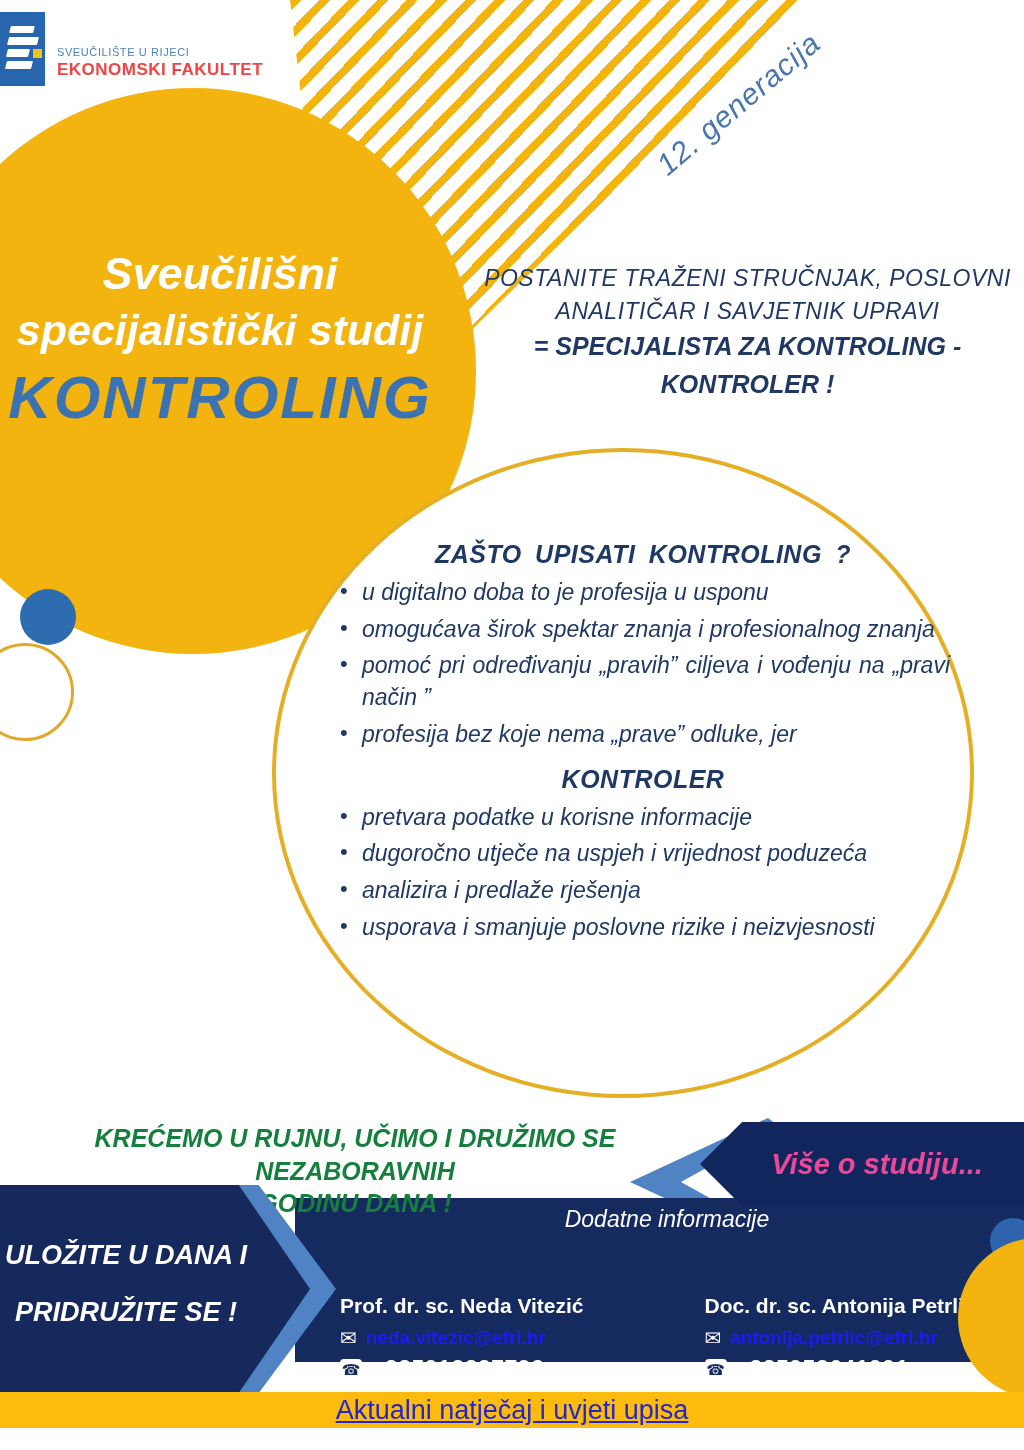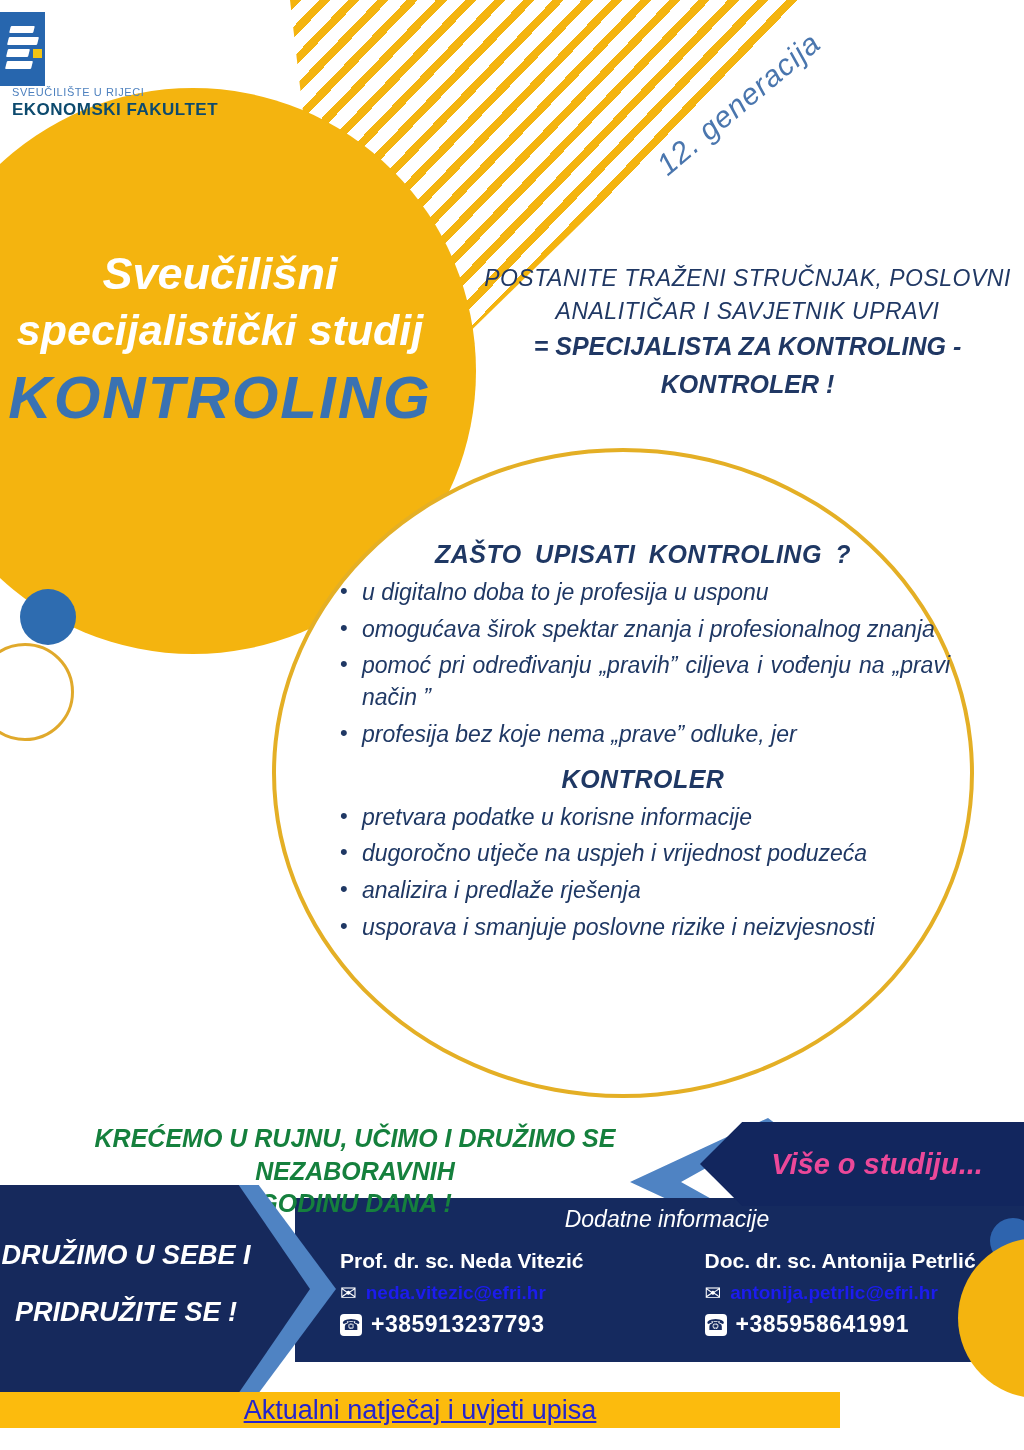--- a/index.html
+++ b/index.html
@@ -10,31 +10,31 @@
   
   .stripes { position:absolute; left:290px; top:0; width:520px; height:360px; z-index:1;
     background:repeating-linear-gradient(134deg,#F4B40F 0 8px, transparent 8px 21px);
     clip-path:polygon(0 0, 100% 0, 29% 100%, 8% 100%); }
 
   .generacija { position:absolute; left:672px; top:148px; z-index:2;
     transform:rotate(-40deg); transform-origin:left bottom;
     font-size:30px; font-style:italic; color:#4A76AE; letter-spacing:1px; white-space:nowrap; }
 
   
-  .header { position:absolute; left:0; top:12px; z-index:6; display:flex; align-items:flex-start;flex-direction:column; }
+  .header { position:absolute; left:0; top:12px; z-index:6; display:flex; align-items:flex-end; }
   .logo-box { width:45px; height:74px; background:#2766AE; position:relative; }
   .logo-bar { position:absolute; background:#ffffff; transform:skewX(-14deg); border-radius:1px; }
   .lb1 { left:10px; top:14px;  width:24px; height:7px; }
   .lb2 { left:8px;  top:25px;  width:30px; height:8px; }
   .lb3 { left:7px;  top:37px;  width:22px; height:8px; }
   .lb4 { left:6px;  top:49px;  width:26px; height:8px; }
   .logo-dot { position:absolute; left:33px; top:37px; width:9px; height:9px; background:#F2C413; }
   .logo-text { margin-left:12px; padding-bottom:6px; }
   .logo-uni { font-size:11px; color:#4D80BE; letter-spacing:0.6px; }
-  .logo-fak { font-size:17px; font-weight:bold; color:#0c4a6e; letter-spacing:0.5px; margin-top:2px; }
+  .logo-fak { font-size:17px; font-weight:bold; color:#ef4444; letter-spacing:0.5px; margin-top:2px; }
 
   
   .yellow-circle { position:absolute; left:-90px; top:88px; width:566px; height:566px;
     border-radius:50%; background:#F4B40F; z-index:2; }
   .title-block { position:absolute; left:-60px; top:248px; width:560px; text-align:center; z-index:2; }
   .title-l1 { font-size:45px; font-weight:bold; font-style:italic; color:#ffffff; }
   .title-l2 { font-size:43px; font-weight:bold; font-style:italic; color:#ffffff; margin-top:6px; white-space:nowrap; }
   .title-l3 { font-size:60px; font-weight:bold; font-style:italic; color:#3A72B2; letter-spacing:2px; margin-top:8px; }
 
   .blue-dot-left { position:absolute; left:20px; top:589px; width:56px; height:56px;
@@ -81,35 +81,35 @@
     display:flex; flex-direction:column; justify-content:center; align-items:center; gap:26px;
     padding:0 70px 10px 12px; }
   .invest-banner div { color:#ffffff; font-size:27px; font-weight:bold; font-style:italic; white-space:nowrap; }
 
   
   .contact-box { position:absolute; left:295px; top:1198px; width:729px; height:164px; z-index:4;
     background:#152A5F; color:#ffffff; }
   .contact-heading { text-align:center; font-size:23px; font-style:italic; margin-top:8px;padding-left:15px; }
   .contact-cols { display:flex; margin-top:16px; }
   .contact-card { width:50%; padding-left:45px; }
-  .contact-name { font-size:21px; font-weight:bold; margin-bottom:9px; white-space:nowrap; }
+  .contact-name { font-size:21px; font-weight:bold; margin-bottom:9px; white-space:nowrap;margin-top:45px; }
   .contact-row { display:flex; align-items:center; gap:9px; margin-bottom:7px; }
   .mail-icon { font-size:20px; color:#ffffff; line-height:1; }
   .email-link { font-size:19px; font-weight:bold; color:#1C1CEE; text-decoration:none; }
   .phone-icon { width:22px; height:22px; background:#ffffff; border-radius:4px; color:#152A5F;
     font-size:15px; display:flex; align-items:center; justify-content:center; line-height:1; }
   .phone-number { font-size:23px; font-weight:bold; color:#ffffff; letter-spacing:0.5px; }
 
   .blue-dot-right { position:absolute; left:990px; top:1218px; width:46px; height:46px;
     border-radius:50%; background:#2E64AE; z-index:5; }
   .yellow-circle-br { position:absolute; left:958px; top:1238px; width:160px; height:160px;
     border-radius:50%; background:#F4B40F; z-index:6; }
 
   
-  .bottom-bar { position:absolute; left:0; top:1392px; width:840px; height:36px; z-index:7;
+  .bottom-bar { position:absolute; left:0; top:1392px; width:1024px; height:36px; z-index:7;
     background:#FCBB0D; display:flex; align-items:center; justify-content:center; }
   .bottom-link { font-size:27px; color:#2525CC; text-decoration:underline; cursor:pointer; }
 </style>
 </head>
 <body>
 
 <div class="poster">
 
   <div class="stripes"></div>
   <div class="generacija">12. generacija</div>
@@ -167,21 +167,21 @@
     <div>GODINU DANA !</div>
   </div>
 
   <div class="more-chevron"></div>
   <div class="more-box">
     <span>Više o studiju...</span>
   </div>
 
   <div class="invest-light"></div>
   <div class="invest-banner">
-    <div>DRUŽIMO U SEBE I</div>
+    <div>ULOŽITE U DANA I</div>
     <div>PRIDRUŽITE SE !</div>
   </div>
 
   <div class="contact-box">
     <div class="contact-heading">Dodatne informacije</div>
     <div class="contact-cols">
       <div class="contact-card">
         <div class="contact-name">Prof. dr. sc. Neda Vitezić</div>
         <div class="contact-row">
           <span class="mail-icon">✉</span>

